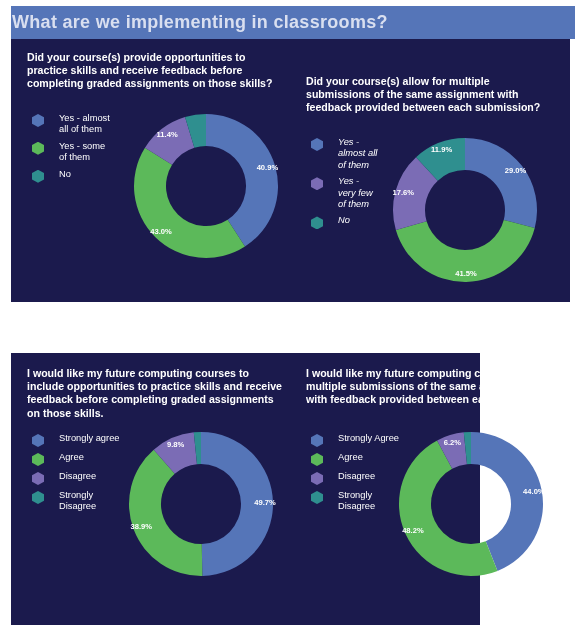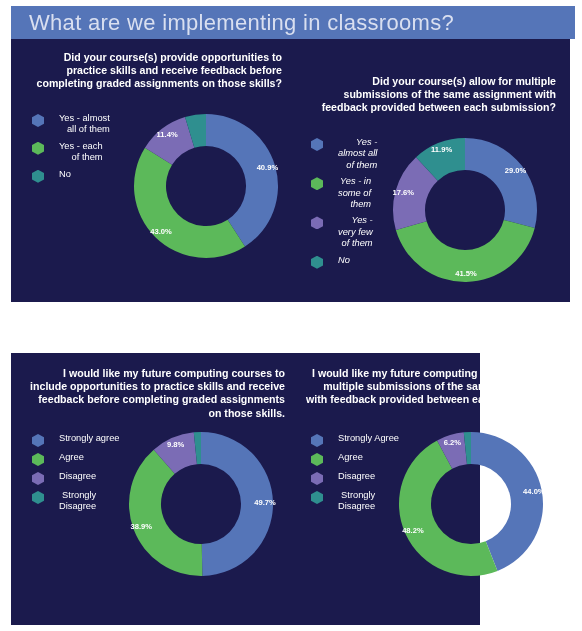--- a/index.html
+++ b/index.html
@@ -10,26 +10,26 @@
   }
   .page{position:relative;width:582px;height:631px;}
 
   .section{position:absolute;left:11px;}
   .sec-header{
     position:absolute;left:0;top:0;height:33px;
     background:#5575b8;
     display:flex;align-items:center;
   }
   .sec-header-title{
-    color:#d9dff0;font-size:22px;font-weight:400;
-    letter-spacing:.3px;padding-left:18px;
+    color:#d9dff0;font-size:18px;font-weight:700;
+    letter-spacing:.3px;padding-left:1px;
     white-space:nowrap;
   }
   .sec-body{
-    position:absolute;left:0;background:#1b1a4d;text-align:right;
+    position:absolute;left:0;background:#1b1a4d;
   }
   .panel{position:absolute;top:0;}
   .panel-q{
     color:#ffffff;font-size:10.6px;font-weight:bold;
     line-height:13.2px;
     margin:0;
   }
 
   .legend{position:absolute;}
   .legend-item{display:flex;align-items:flex-start;margin-bottom:5px;gap:8px;}
@@ -74,21 +74,21 @@
       <div class="panel" style="left:16px;top:12px;width:255px;">
         <p class="panel-q">Did your course(s) provide opportunities to practice skills and receive feedback before completing graded assignments on those skills?</p>
         <div class="legend" style="left:5px;top:62px;">
           <div class="legend-item">
             <span class="swatch" style="background:#5575b8"></span>
             <span class="legend-label">Yes - almost
 all of them</span>
           </div>
           <div class="legend-item">
             <span class="swatch" style="background:#5cb95a"></span>
-            <span class="legend-label">Yes - each
+            <span class="legend-label">Yes - some
 of them</span>
           </div>
           <div class="legend-item">
             <span class="swatch" style="background:#2f8f8f"></span>
             <span class="legend-label">No</span>
           </div>
         </div>
         <div class="donut" style="left:104px;top:60px;">
             <svg width="150" height="150" viewBox="0 0 150 150">
               <path d="M 75 3 A 72 72 0 0 1 113.96073015313507 135.54800992546816 L 96.64485008507505 108.63778329192675 A 40 40 0 0 0 75 35 Z" fill="#5575b8"></path>
@@ -103,26 +103,20 @@
       </div>
 
       <div class="panel" style="left:295px;top:12px;width:250px;margin-top:24px;">
         <p class="panel-q">Did your course(s) allow for multiple submissions of the same assignment with feedback provided between each submission?</p>
         <div class="legend" style="left:5px;top:62px;font-style:italic;">
           <div class="legend-item">
             <span class="swatch" style="background:#5575b8"></span>
             <span class="legend-label">Yes -
 almost all
 of them</span>
-          </div>
-          <div class="legend-item">
-            <span class="swatch" style="background:#5cb95a"></span>
-            <span class="legend-label">Yes - in
-some of
-them</span>
           </div>
           <div class="legend-item">
             <span class="swatch" style="background:#7b6cb5"></span>
             <span class="legend-label">Yes -
 very few
 of them</span>
           </div>
           <div class="legend-item">
             <span class="swatch" style="background:#2f8f8f"></span>
             <span class="legend-label">No</span>

